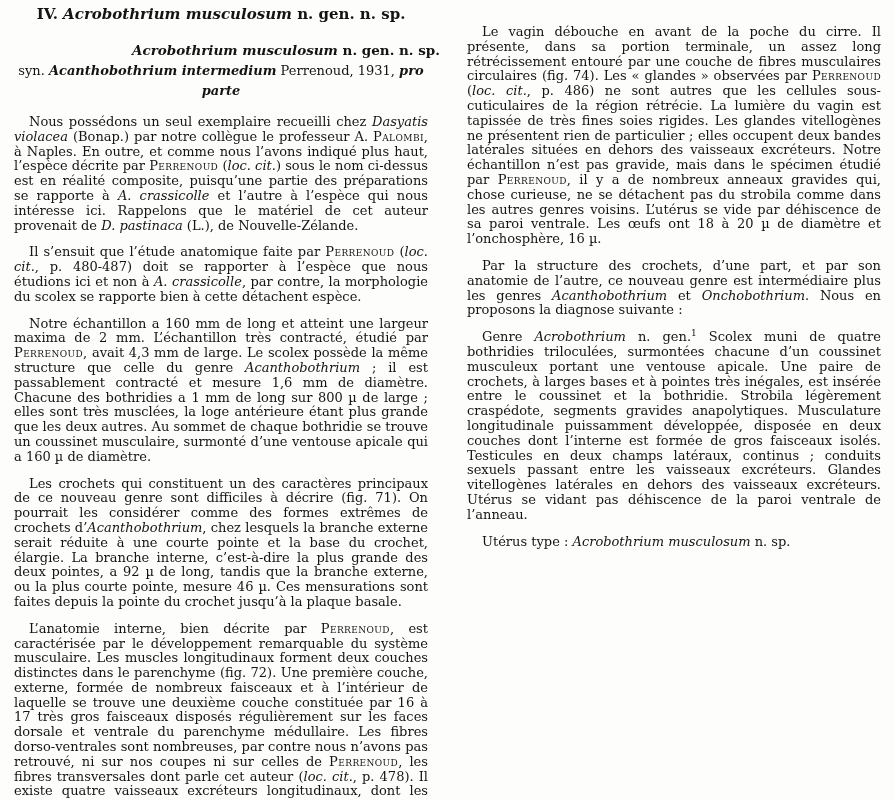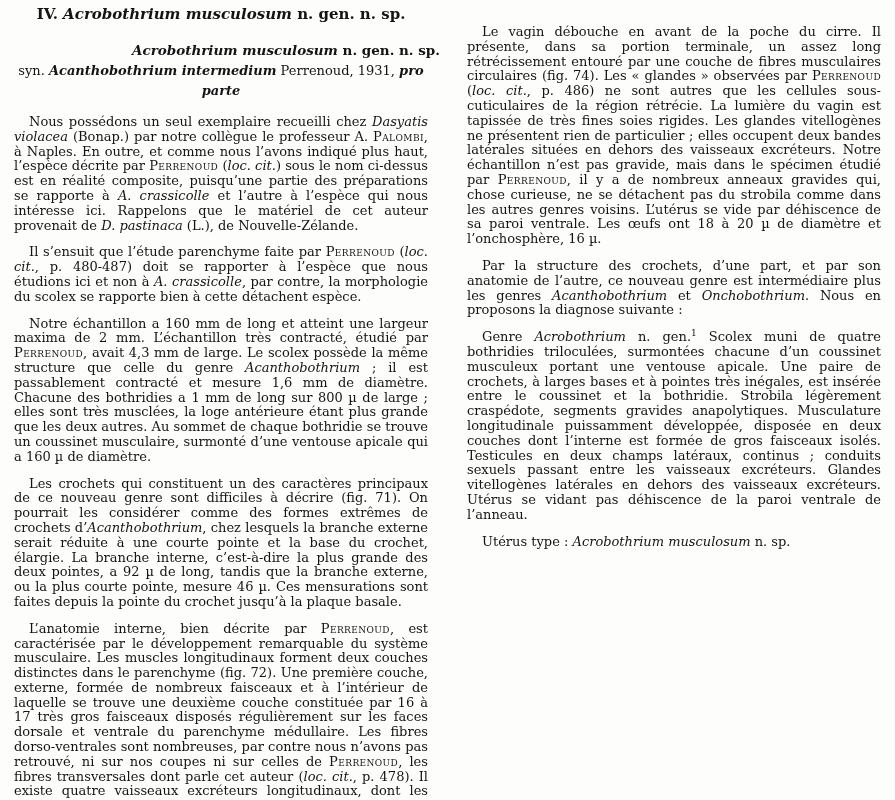--- a/index.html
+++ b/index.html
@@ -61,21 +61,21 @@
 </style>
 </head>
 <body>
 
 <div class="page">
   <div class="col col-left">
     <div class="heading"><span class="bold">IV. </span><span class="bold-italic">Acrobothrium musculosum</span><span class="bold"> n. gen. n. sp.</span></div>
     <div class="subheading"><span class="bold-italic">Acrobothrium musculosum</span><span class="bold"> n. gen. n. sp.</span></div>
     <div class="synline"><span>syn. </span><span class="bold-italic">Acanthobothrium intermedium</span><span> Perrenoud, 1931, </span><span class="bold-italic">pro parte</span></div>
     <p class="para"><span>Nous possédons un seul exemplaire recueilli chez </span><span class="italic">Dasyatis violacea</span><span> (Bonap.) par notre collègue le professeur A. </span><span class="smallcaps">Palombi</span><span>, à Naples. En outre, et comme nous l’avons indiqué plus haut, l’espèce décrite par </span><span class="smallcaps">Perrenoud</span><span> (</span><span class="italic">loc. cit.</span><span>) sous le nom ci-dessus est en réalité composite, puisqu’une partie des préparations se rapporte à </span><span class="italic">A. crassicolle</span><span> et l’autre à l’espèce qui nous intéresse ici. Rappelons que le matériel de cet auteur provenait de </span><span class="italic">D. pastinaca</span><span> (L.), de Nouvelle-Zélande.</span></p>
-    <p class="para"><span>Il s’ensuit que l’étude parenchyme faite par </span><span class="smallcaps">Perrenoud</span><span> (</span><span class="italic">loc. cit.</span><span>, p. 480-487) doit se rapporter à l’espèce que nous étudions ici et non à </span><span class="italic">A. crassicolle</span><span>, par contre, la morphologie du scolex se rapporte bien à cette détachent espèce.</span></p>
+    <p class="para"><span>Il s’ensuit que l’étude anatomique faite par </span><span class="smallcaps">Perrenoud</span><span> (</span><span class="italic">loc. cit.</span><span>, p. 480-487) doit se rapporter à l’espèce que nous étudions ici et non à </span><span class="italic">A. crassicolle</span><span>, par contre, la morphologie du scolex se rapporte bien à cette détachent espèce.</span></p>
     <p class="para"><span>Notre échantillon a 160 mm de long et atteint une largeur maxima de 2 mm. L’échantillon très contracté, étudié par </span><span class="smallcaps">Perrenoud</span><span>, avait 4,3 mm de large. Le scolex possède la même structure que celle du genre </span><span class="italic">Acanthobothrium</span><span> ; il est passablement contracté et mesure 1,6 mm de diamètre. Chacune des bothridies a 1 mm de long sur 800 µ de large ; elles sont très musclées, la loge antérieure étant plus grande que les deux autres. Au sommet de chaque bothridie se trouve un coussinet musculaire, surmonté d’une ventouse apicale qui a 160 µ de diamètre.</span></p>
     <p class="para"><span>Les crochets qui constituent un des caractères principaux de ce nouveau genre sont difficiles à décrire (fig. 71). On pourrait les considérer comme des formes extrêmes de crochets d’</span><span class="italic">Acanthobothrium</span><span>, chez lesquels la branche externe serait réduite à une courte pointe et la base du crochet, élargie. La branche interne, c’est-à-dire la plus grande des deux pointes, a 92 µ de long, tandis que la branche externe, ou la plus courte pointe, mesure 46 µ. Ces mensurations sont faites depuis la pointe du crochet jusqu’à la plaque basale.</span></p>
     <p class="para"><span>L’anatomie interne, bien décrite par </span><span class="smallcaps">Perrenoud</span><span>, est caractérisée par le développement remarquable du système musculaire. Les muscles longitudinaux forment deux couches distinctes dans le parenchyme (fig. 72). Une première couche, externe, formée de nombreux faisceaux et à l’intérieur de laquelle se trouve une deuxième couche constituée par 16 à 17 très gros faisceaux disposés régulièrement sur les faces dorsale et ventrale du parenchyme médullaire. Les fibres dorso-ventrales sont nombreuses, par contre nous n’avons pas retrouvé, ni sur nos coupes ni sur celles de </span><span class="smallcaps">Perrenoud</span><span>, les fibres transversales dont parle cet auteur (</span><span class="italic">loc. cit.</span><span>, p. 478). Il existe quatre vaisseaux excréteurs longitudinaux, dont les deux ventraux sont beaucoup plus gros que les dorsaux. Les conduits sexuels passent entre les vaisseaux excréteurs. L’atrium génital se trouve à peu près vers le milieu du bord latéral. La poche du cirre a 380 à 400 µ de long sur 175 à 240 µ de diamètre ; elle renferme un cirre armé de grosses épines. Les testicules, au nombre de 125 à 140, forment deux champs latéraux continus. C’est par suite d’un état de contraction extrême du matériel que </span></p>
   </div>
   <div class="col col-right">
     <p class="para"><span>Le vagin débouche en avant de la poche du cirre. Il présente, dans sa portion terminale, un assez long rétrécissement entouré par une couche de fibres musculaires circulaires (fig. 74). Les « glandes » observées par </span><span class="smallcaps">Perrenoud</span><span> (</span><span class="italic">loc. cit.</span><span>, p. 486) ne sont autres que les cellules sous-cuticulaires de la région rétrécie. La lumière du vagin est tapissée de très fines soies rigides. Les glandes vitellogènes ne présentent rien de particulier ; elles occupent deux bandes latérales situées en dehors des vaisseaux excréteurs. Notre échantillon n’est pas gravide, mais dans le spécimen étudié par </span><span class="smallcaps">Perrenoud</span><span>, il y a de nombreux anneaux gravides qui, chose curieuse, ne se détachent pas du strobila comme dans les autres genres voisins. L’utérus se vide par déhiscence de sa paroi ventrale. Les œufs ont 18 à 20 µ de diamètre et l’onchosphère, 16 µ.</span></p>
     <p class="para"><span>Par la structure des crochets, d’une part, et par son anatomie de l’autre, ce nouveau genre est intermédiaire plus les genres </span><span class="italic">Acanthobothrium</span><span> et </span><span class="italic">Onchobothrium</span><span>. Nous en proposons la diagnose suivante :</span></p>
     <p class="para"><span>Genre </span><span class="italic">Acrobothrium</span><span> n. gen.</span><span class="sup">1</span><span> Scolex muni de quatre bothridies triloculées, surmontées chacune d’un coussinet musculeux portant une ventouse apicale. Une paire de crochets, à larges bases et à pointes très inégales, est insérée entre le coussinet et la bothridie. Strobila légèrement craspédote, segments gravides anapolytiques. Musculature longitudinale puissamment développée, disposée en deux couches dont l’interne est formée de gros faisceaux isolés. Testicules en deux champs latéraux, continus ; conduits sexuels passant entre les vaisseaux excréteurs. Glandes vitellogènes latérales en dehors des vaisseaux excréteurs. Utérus se vidant pas déhiscence de la paroi ventrale de l’anneau.</span></p>
     <p class="para"><span>Utérus type : </span><span class="italic">Acrobothrium musculosum</span><span> n. sp.</span></p>
   </div>

